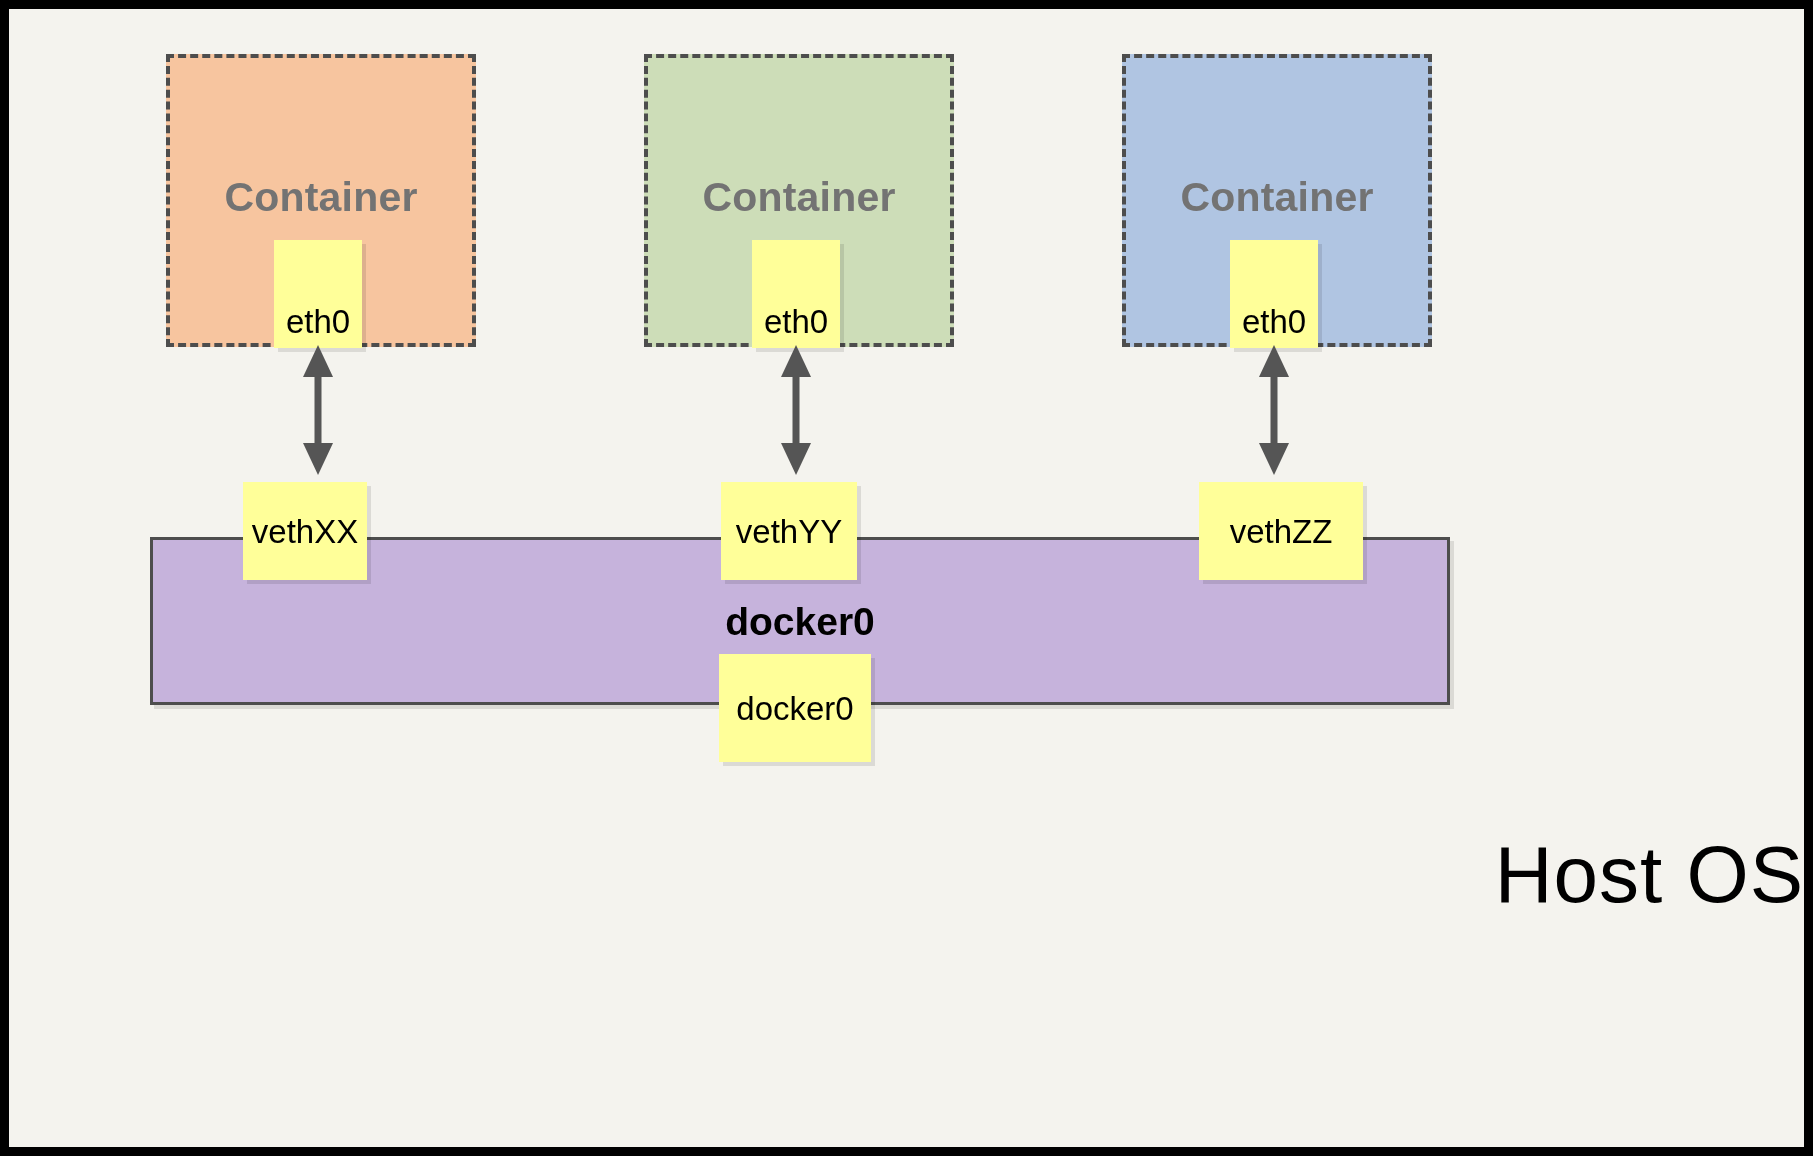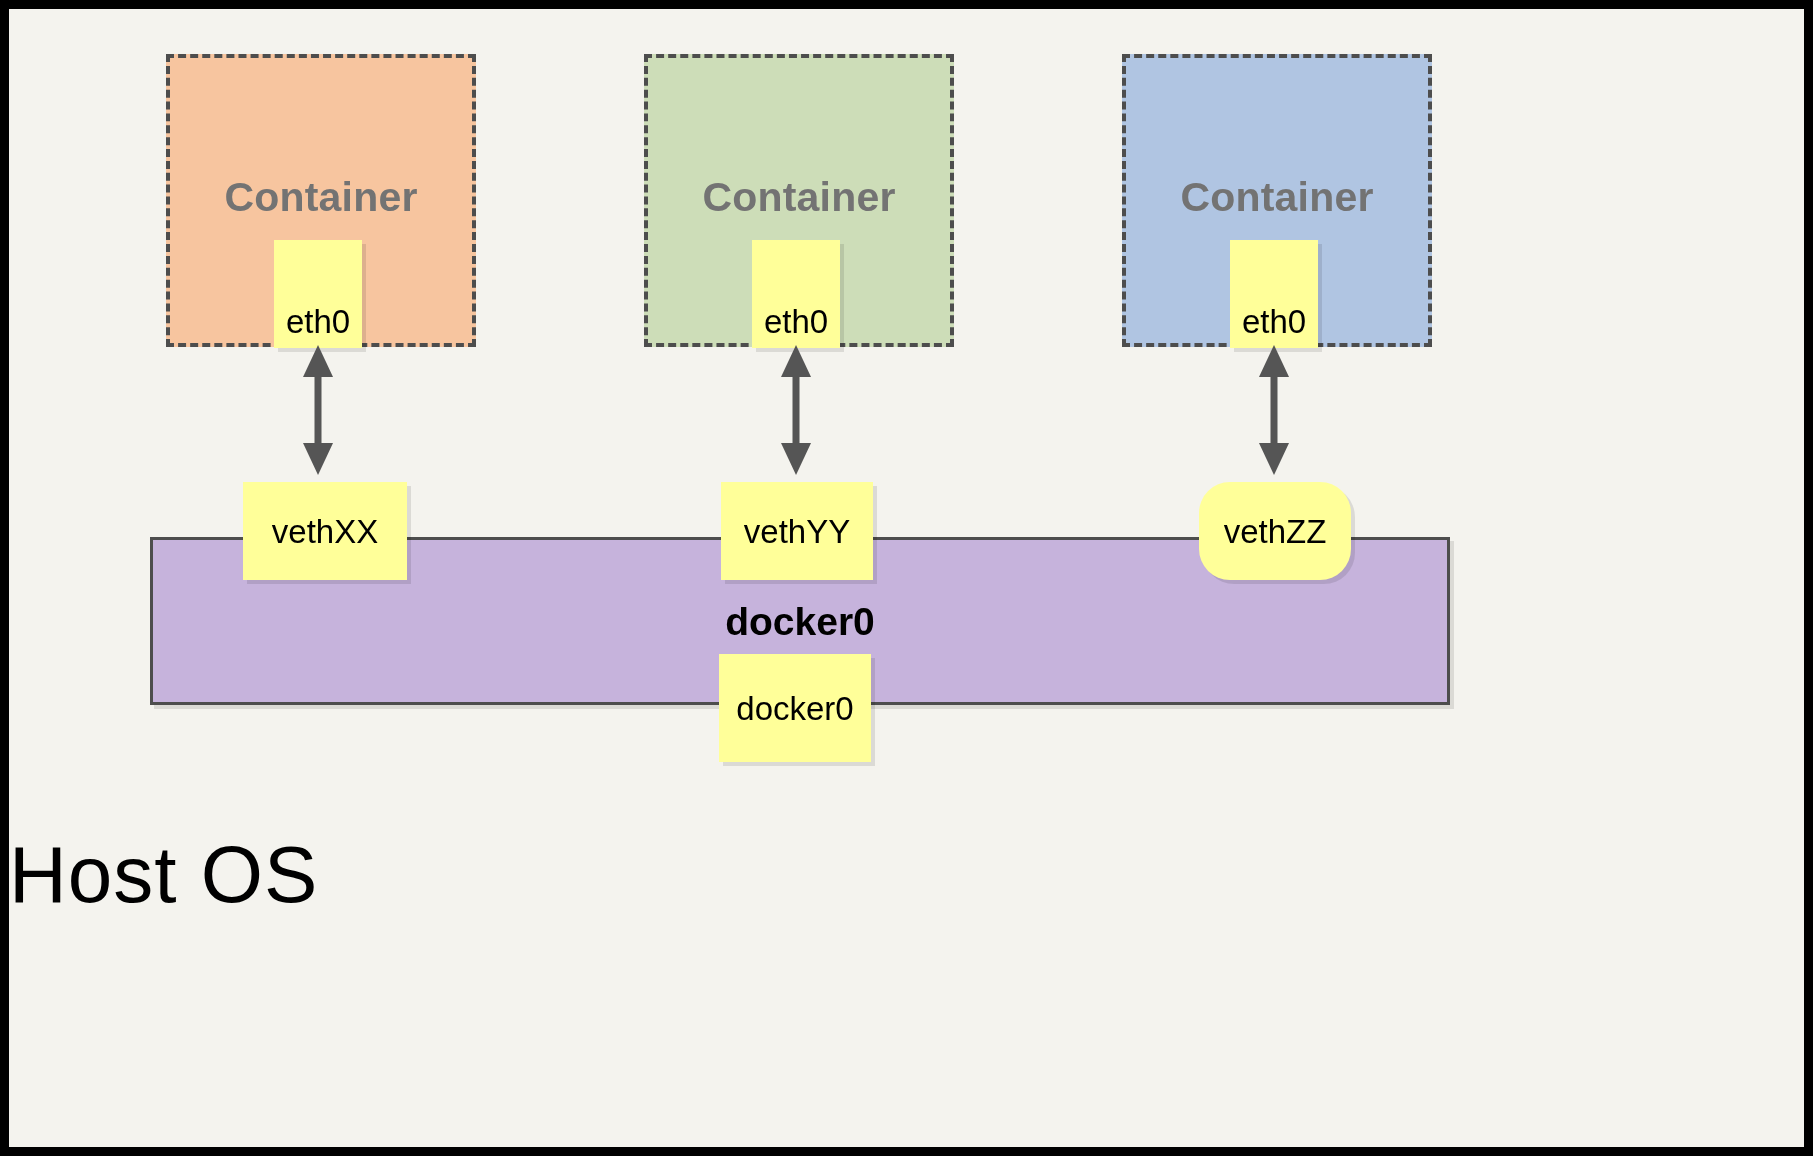--- a/index.html
+++ b/index.html
@@ -81,21 +81,21 @@
     position:absolute;
     font-size:36px;
     color:#000;
     white-space:nowrap;
   }
 
   
   #host-os{
     position:absolute;
     left:0;right:0;
-    text-align:left;
+    text-align:right;
     font-size:80px;
     font-weight:normal;
     color:#000;
     letter-spacing:1px;
   }
 </style>
 </head>
 <body>
 
 <div id="canvas">
@@ -137,27 +137,27 @@
   <svg class="arrow" style="left:1244px;top:336px;" width="42" height="130" viewBox="0 0 42 130">
     <line x1="21" y1="18" x2="21" y2="112" stroke="#555555" stroke-width="7"></line>
     <polygon points="21,0 6,32 36,32" fill="#555555"></polygon>
     <polygon points="21,130 6,98 36,98" fill="#555555"></polygon>
   </svg>
 
   <div id="bridge" style="left:141px;top:528px;width:1300px;height:168px;">
   </div>
   <div id="bridge-title" style="left:141px;width:1300px;top:591px;">docker0</div>
 
-  <div class="note mid" style="left:234px;top:473px;width:164px;height:98px;">
+  <div class="note mid" style="left:234px;top:473px;width:124px;height:98px;">
     <span>vethXX</span>
   </div>
-  <div class="note mid" style="left:712px;top:473px;width:152px;height:98px;">
+  <div class="note mid" style="left:712px;top:473px;width:136px;height:98px;">
     <span>vethYY</span>
   </div>
-  <div class="note mid" style="left:1190px;top:473px;width:152px;height:98px;border-radius:31px;">
+  <div class="note mid" style="left:1190px;top:473px;width:164px;height:98px;">
     <span>vethZZ</span>
   </div>
 
   <div class="note mid" style="left:710px;top:645px;width:152px;height:108px;">
     <span>docker0</span>
   </div>
 
 
   <div id="host-os" style="top:820px;">Host OS</div>
 

